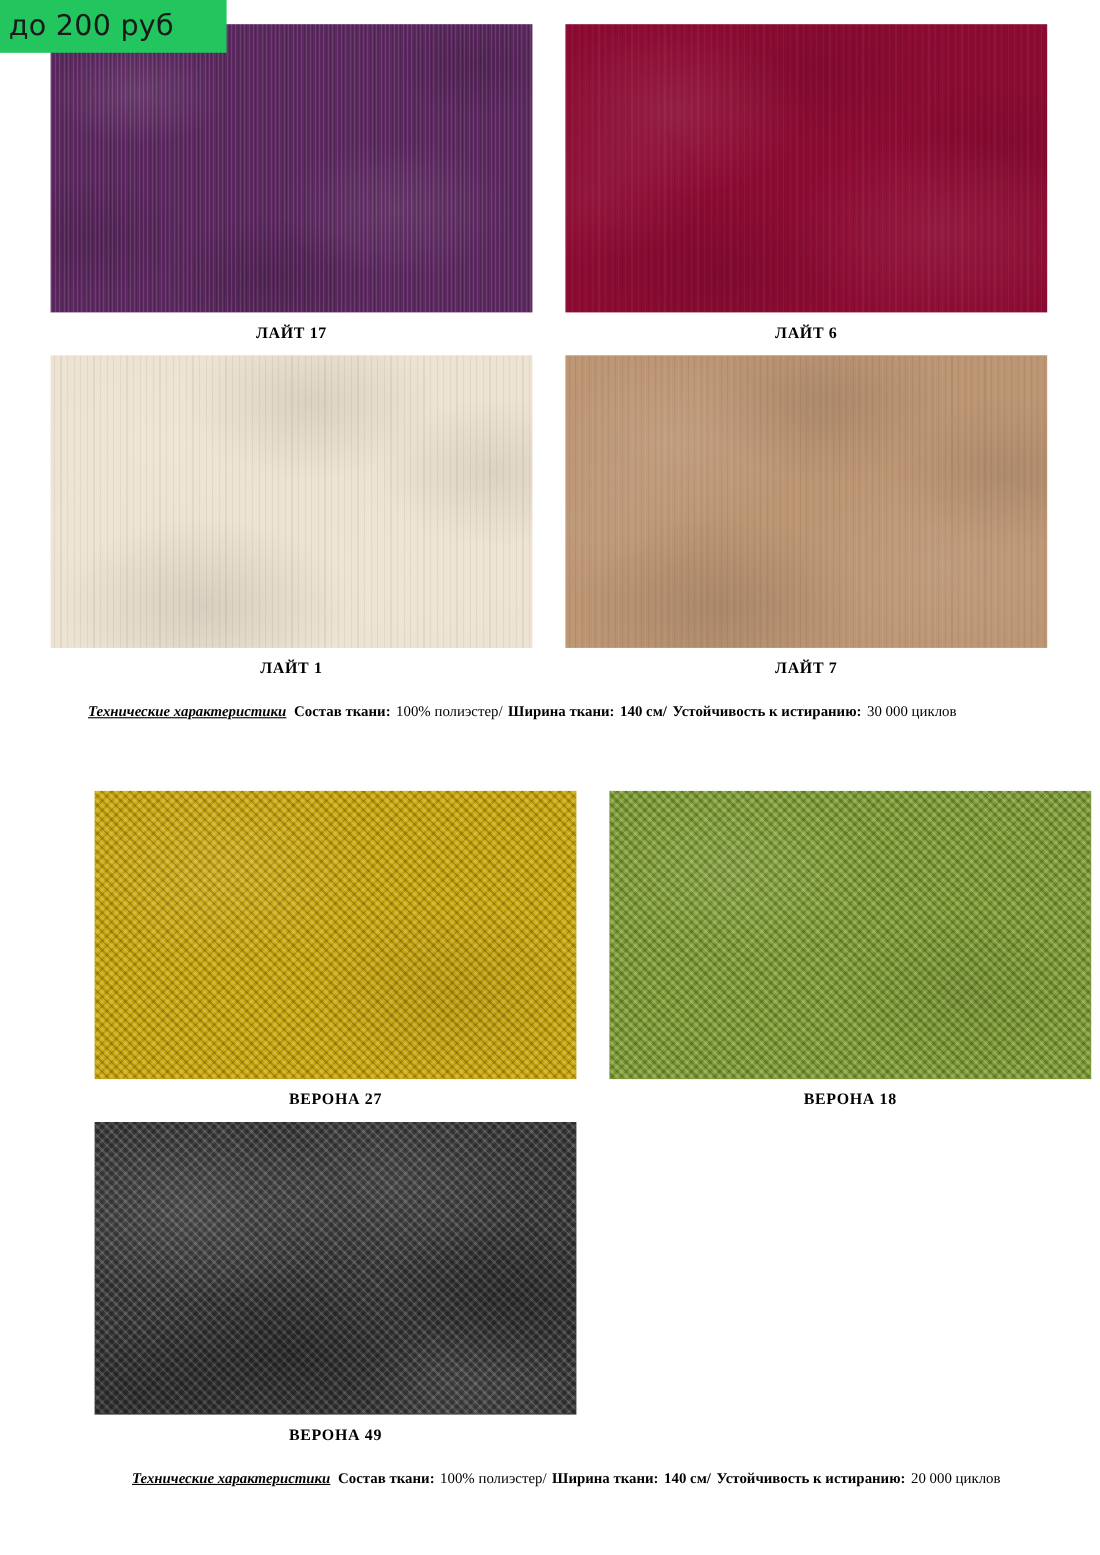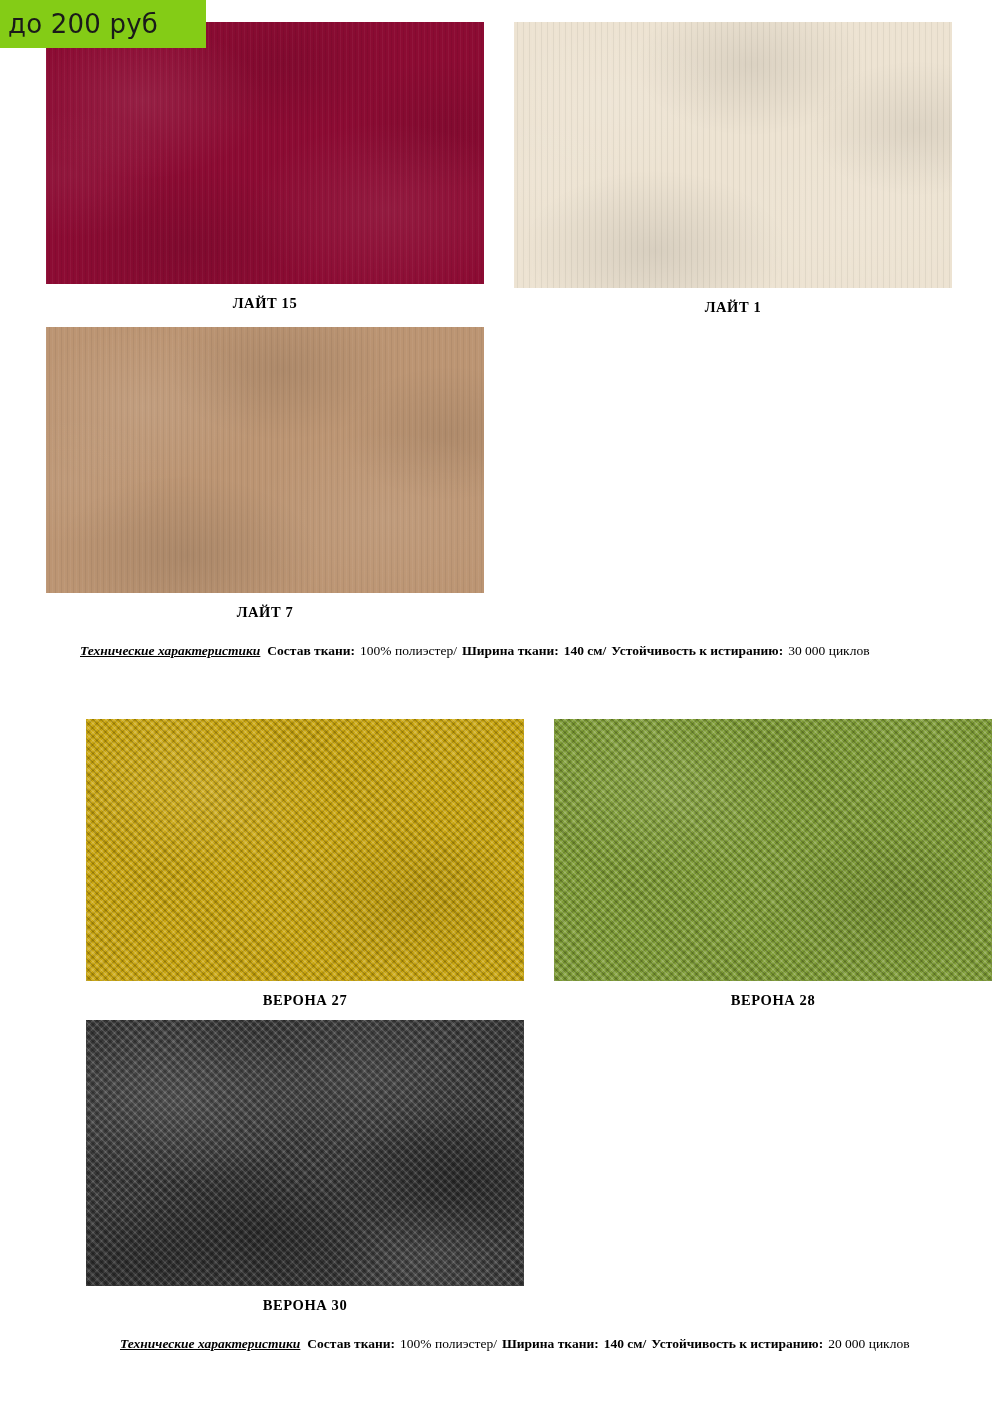--- a/index.html
+++ b/index.html
@@ -23,21 +23,21 @@
     height: 1414px;
   }
 
   
   .header-banner {
     position: absolute;
     left: 0;
     top: 0;
     width: 206px;
     height: 48px;
-    background: #84cc16;
+    background: #22c55e;
     z-index: 30;
     display: flex;
     align-items: center;
     padding-left: 8px;
     box-sizing: border-box;
   }
   .header-title {
     font-family: "DejaVu Sans", "Liberation Sans", sans-serif;
     font-size: 26px;
     font-weight: 400;
@@ -259,24 +259,28 @@
   }
 </style>
 </head>
 <body>
 
 <div class="page">
 
   <div class="collection" id="collection-light">
     <div class="swatch-grid">
 
+      <div class="swatch-cell">
+        <div class="swatch tex-corduroy" style="background-color: rgb(92, 41, 96);"></div>
+        <div class="swatch-label">ЛАЙТ 17</div>
+      </div>
 
       <div class="swatch-cell">
         <div class="swatch tex-velvet" style="background-color: rgb(140, 11, 51);"></div>
-        <div class="swatch-label">ЛАЙТ 15</div>
+        <div class="swatch-label">ЛАЙТ 6</div>
       </div>
 
       <div class="swatch-cell">
         <div class="swatch swatch-tall tex-velvet" style="background-color: rgb(237, 227, 210);"></div>
         <div class="swatch-label">ЛАЙТ 1</div>
       </div>
 
       <div class="swatch-cell">
         <div class="swatch swatch-tall tex-velvet" style="background-color: rgb(188, 149, 115);"></div>
         <div class="swatch-label">ЛАЙТ 7</div>
@@ -292,26 +296,26 @@
   <div class="collection" id="collection-verona">
     <div class="swatch-grid">
 
       <div class="swatch-cell">
         <div class="swatch tex-twill" style="background-color: rgb(201, 165, 14);"></div>
         <div class="swatch-label">ВЕРОНА 27</div>
       </div>
 
       <div class="swatch-cell">
         <div class="swatch tex-twill" style="background-color: rgb(125, 155, 53);"></div>
-        <div class="swatch-label">ВЕРОНА 28</div>
+        <div class="swatch-label">ВЕРОНА 18</div>
       </div>
 
       <div class="swatch-cell">
         <div class="swatch swatch-tall tex-linen" style="background-color: rgb(58, 58, 58);"></div>
-        <div class="swatch-label">ВЕРОНА 30</div>
+        <div class="swatch-label">ВЕРОНА 49</div>
       </div>
 
 
     </div>
 
     <div class="spec-line">
       <span class="spec-title">Технические характеристики</span><span class="spec-key">Состав ткани:</span><span class="spec-sep"></span><span class="spec-val">100% полиэстер/</span><span class="spec-sep"></span><span class="spec-key">Ширина ткани:</span><span class="spec-sep"></span><span class="spec-val-bold">140 см/</span><span class="spec-sep"></span><span class="spec-key">Устойчивость к истиранию:</span><span class="spec-sep"></span><span class="spec-val">20 000 циклов</span>
     </div>
   </div>
 

